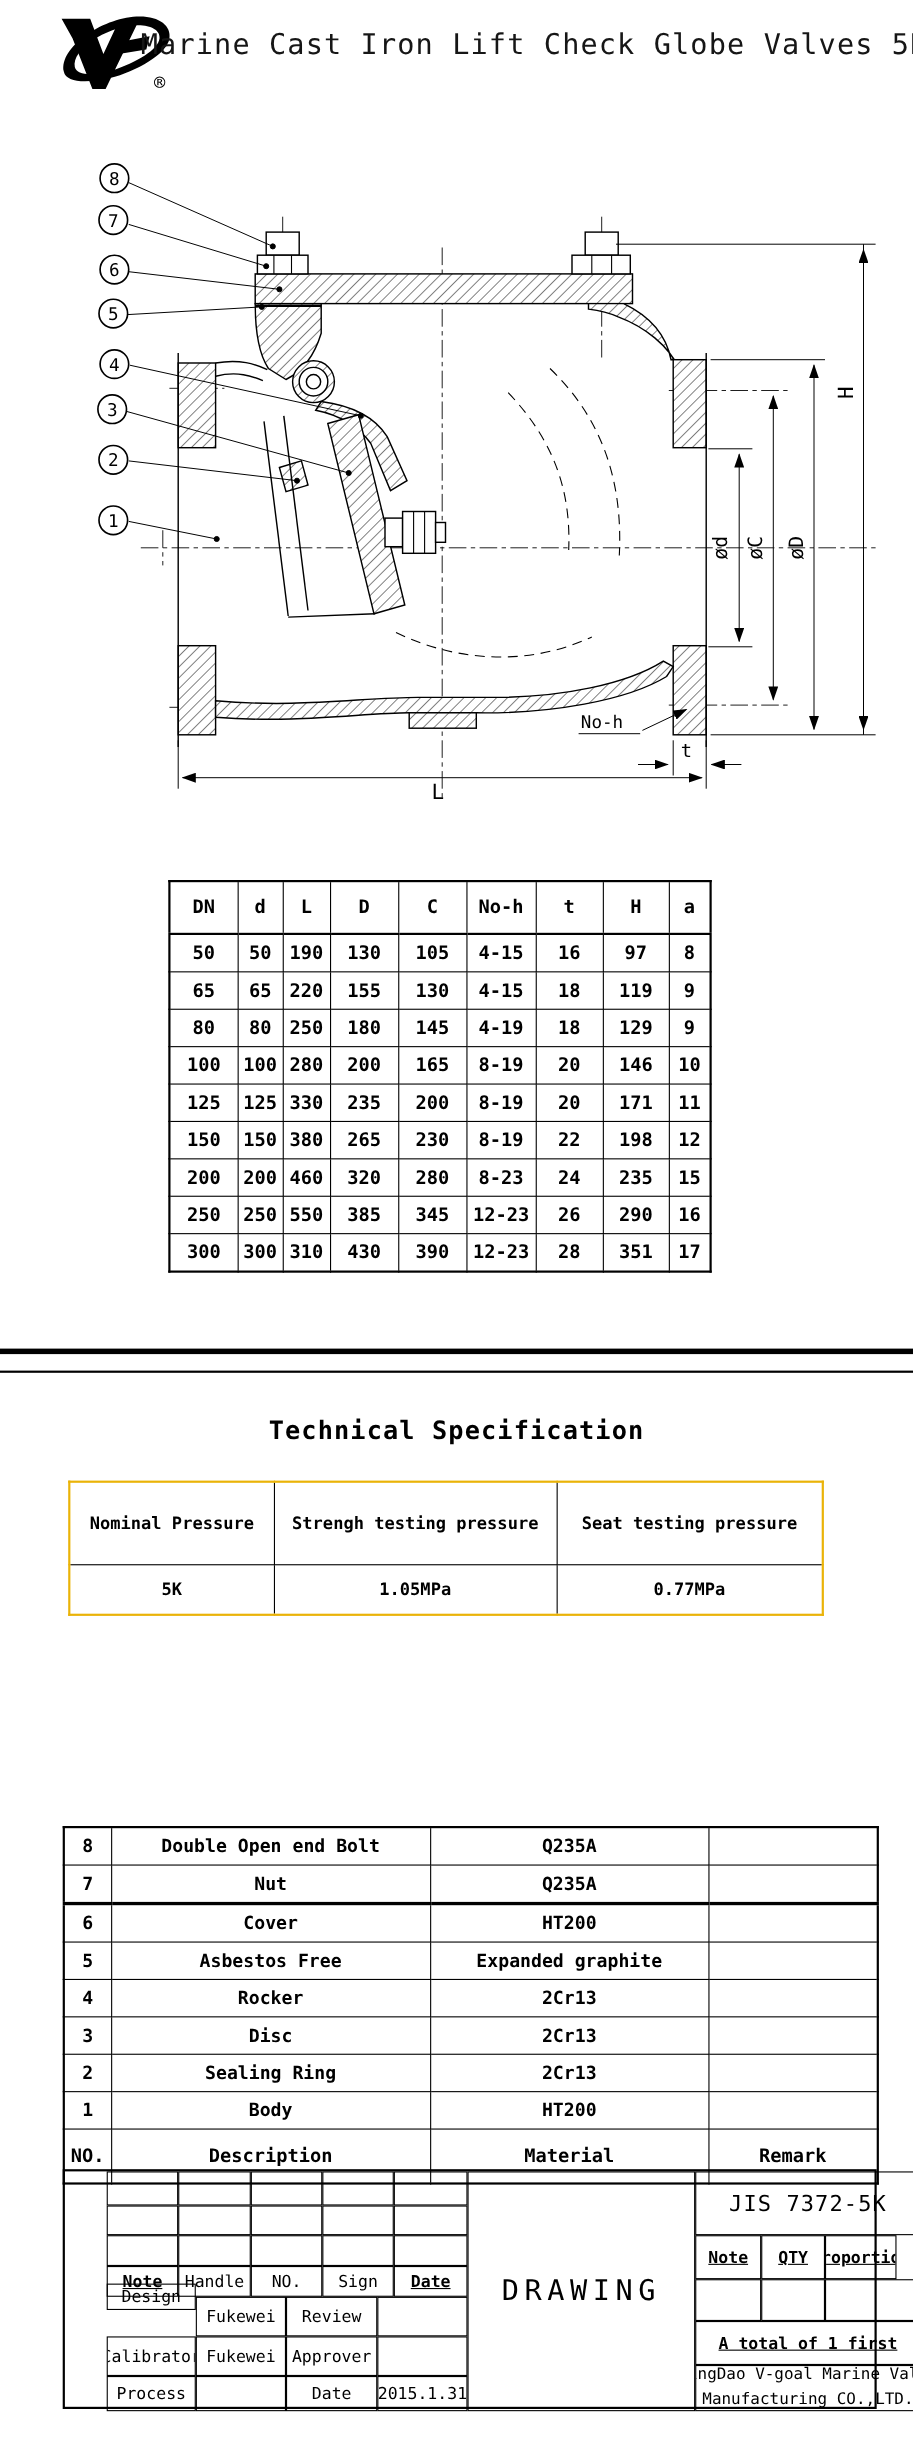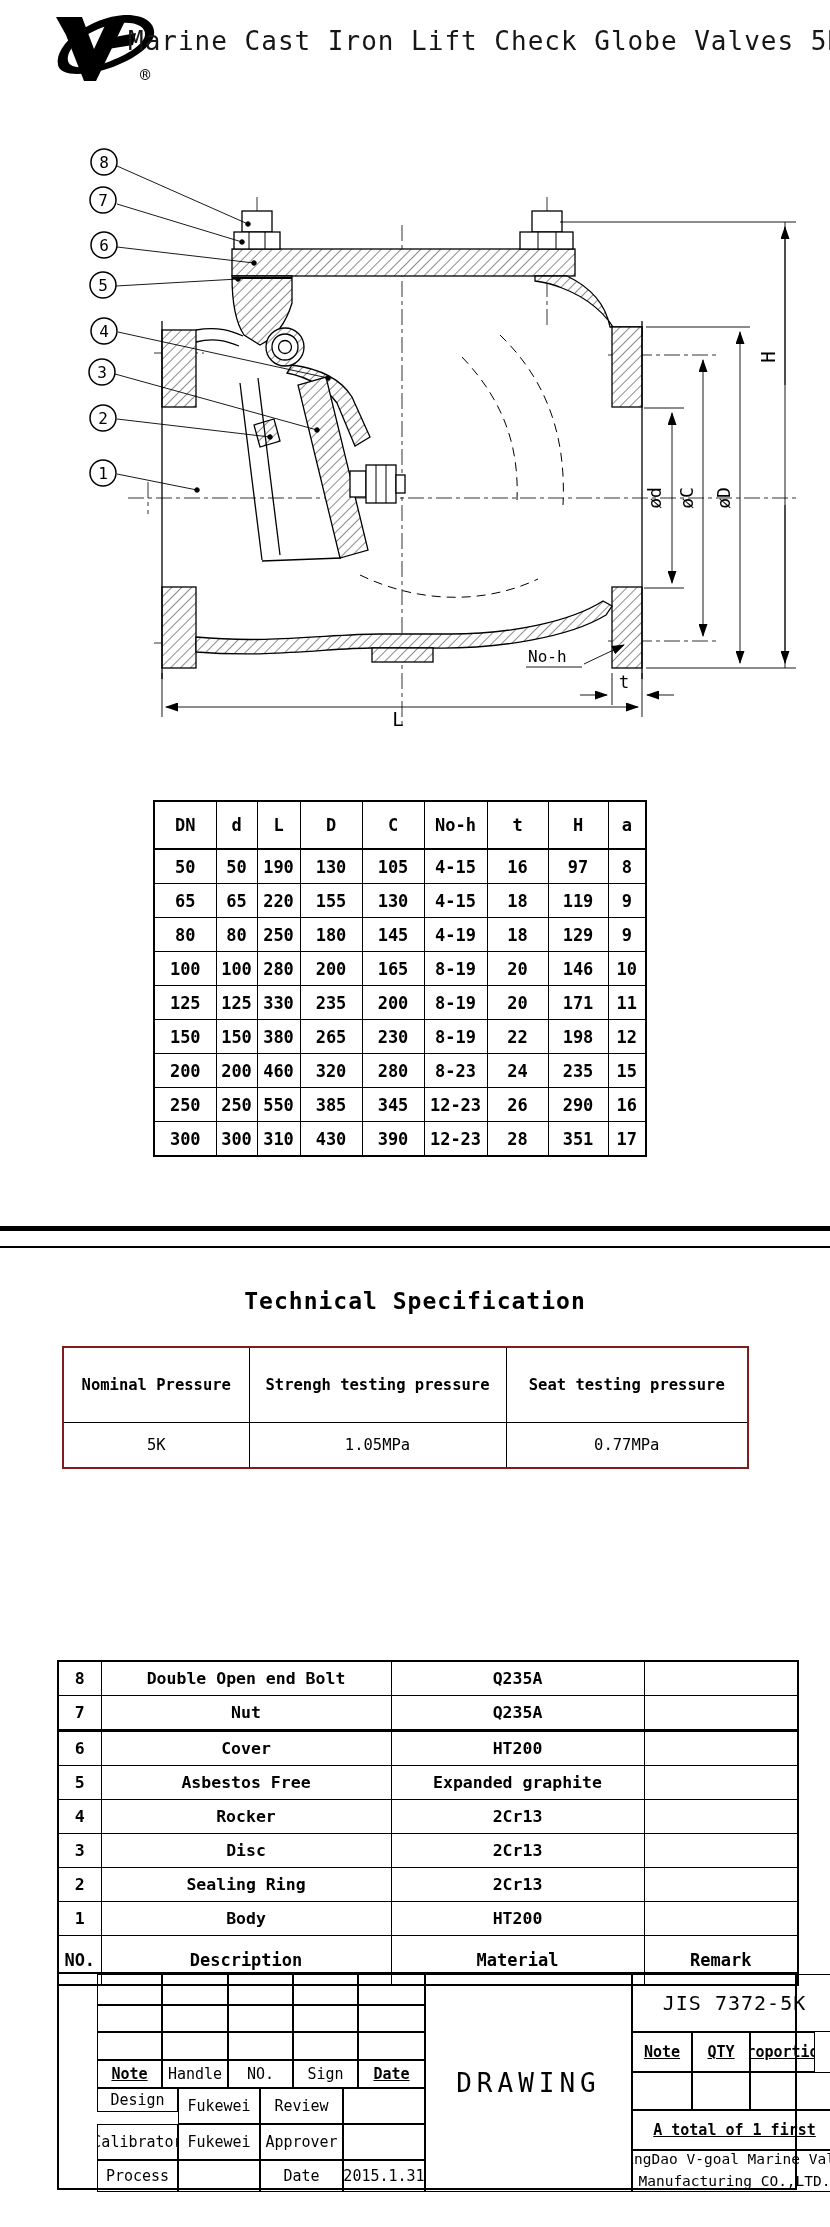--- a/index.html
+++ b/index.html
@@ -23,23 +23,23 @@
         font-family:"DejaVu Sans Mono",monospace;}
   
   .dimtab{left:153px;top:800px;}
   .dimtab{border:2px solid #000;}
   .dimtab th{height:46px;font-size:17px;font-weight:bold;border-bottom:2px solid #000;}
   .dimtab td{height:33px;font-size:17px;font-weight:bold;}
   .dc0{width:62px}.dc1{width:41px}.dc2{width:43px}.dc3{width:62px}.dc4{width:62px}
   .dc5{width:63px}.dc6{width:61px}.dc7{width:60px}.dc8{width:38px}
   
   .spec-title{left:0;top:1288px;width:830px;text-align:center;font-size:23px;font-weight:bold;letter-spacing:1px;}
-  .spectab{left:62px;top:1346px;border:2px solid #7f1d1d;}
+  .spectab{left:62px;top:1346px;border:2px solid #eab308;}
   .spectab th{height:74px;font-size:15.5px;font-weight:bold;}
-  .spectab td{height:44px;font-size:15.5px;font-weight:normal;}
+  .spectab td{height:44px;font-size:15.5px;font-weight:bold;}
   .sc0{width:186px}.sc1{width:257px}.sc2{width:242px}
   
   .partstab{left:57px;top:1660px;border:2px solid #000;}
   .partstab td{height:33px;font-size:16.5px;font-weight:bold;}
   .partstab tr.thick td{border-bottom:3px solid #000;}
   .partstab th{height:48px;font-size:17px;font-weight:bold;}
   .pc0{width:43px}.pc1{width:290px}.pc2{width:253px}.pc3{width:154px}
   
   .tblock{left:57px;top:1972px;width:740px;height:218px;border:2px solid #000;box-sizing:border-box;}
   .cell{position:absolute;border:1.5px solid #000;box-sizing:border-box;
@@ -455,21 +455,21 @@
   <i class="cell" style="left:131px;top:58px;width:65px;height:28px"></i>
   <i class="cell" style="left:196px;top:58px;width:65px;height:28px"></i>
   <i class="cell" style="left:261px;top:58px;width:67px;height:28px"></i>
 
   <div class="cell bold" style="left:0;top:86px;width:65px;height:28px">Note</div>
   <div class="cell thin" style="left:65px;top:86px;width:66px;height:28px">Handle</div>
   <div class="cell thin" style="left:131px;top:86px;width:65px;height:28px">NO.</div>
   <div class="cell thin" style="left:196px;top:86px;width:65px;height:28px">Sign</div>
   <div class="cell bold" style="left:261px;top:86px;width:67px;height:28px">Date</div>
 
-  <div class="cell thin" style="left:0;top:114px;width:81px;height:24px">Design</div>
+  <div class="cell thin" style="left:0;top:102px;width:81px;height:24px">Design</div>
   <div class="cell thin" style="left:81px;top:114px;width:82px;height:36px">Fukewei</div>
   <div class="cell thin" style="left:163px;top:114px;width:83px;height:36px">Review</div>
   <div class="cell thin" style="left:246px;top:114px;width:82px;height:36px"></div>
   <div class="cell thin" style="left:0;top:150px;width:81px;height:36px">Calibrator</div>
   <div class="cell thin" style="left:81px;top:150px;width:82px;height:36px">Fukewei</div>
   <div class="cell thin" style="left:163px;top:150px;width:83px;height:36px">Approver</div>
   <div class="cell thin" style="left:246px;top:150px;width:82px;height:36px"></div>
   <div class="cell thin" style="left:0;top:186px;width:81px;height:32px">Process</div>
   <div class="cell thin" style="left:81px;top:186px;width:82px;height:32px"></div>
   <div class="cell thin" style="left:163px;top:186px;width:83px;height:32px">Date</div>

